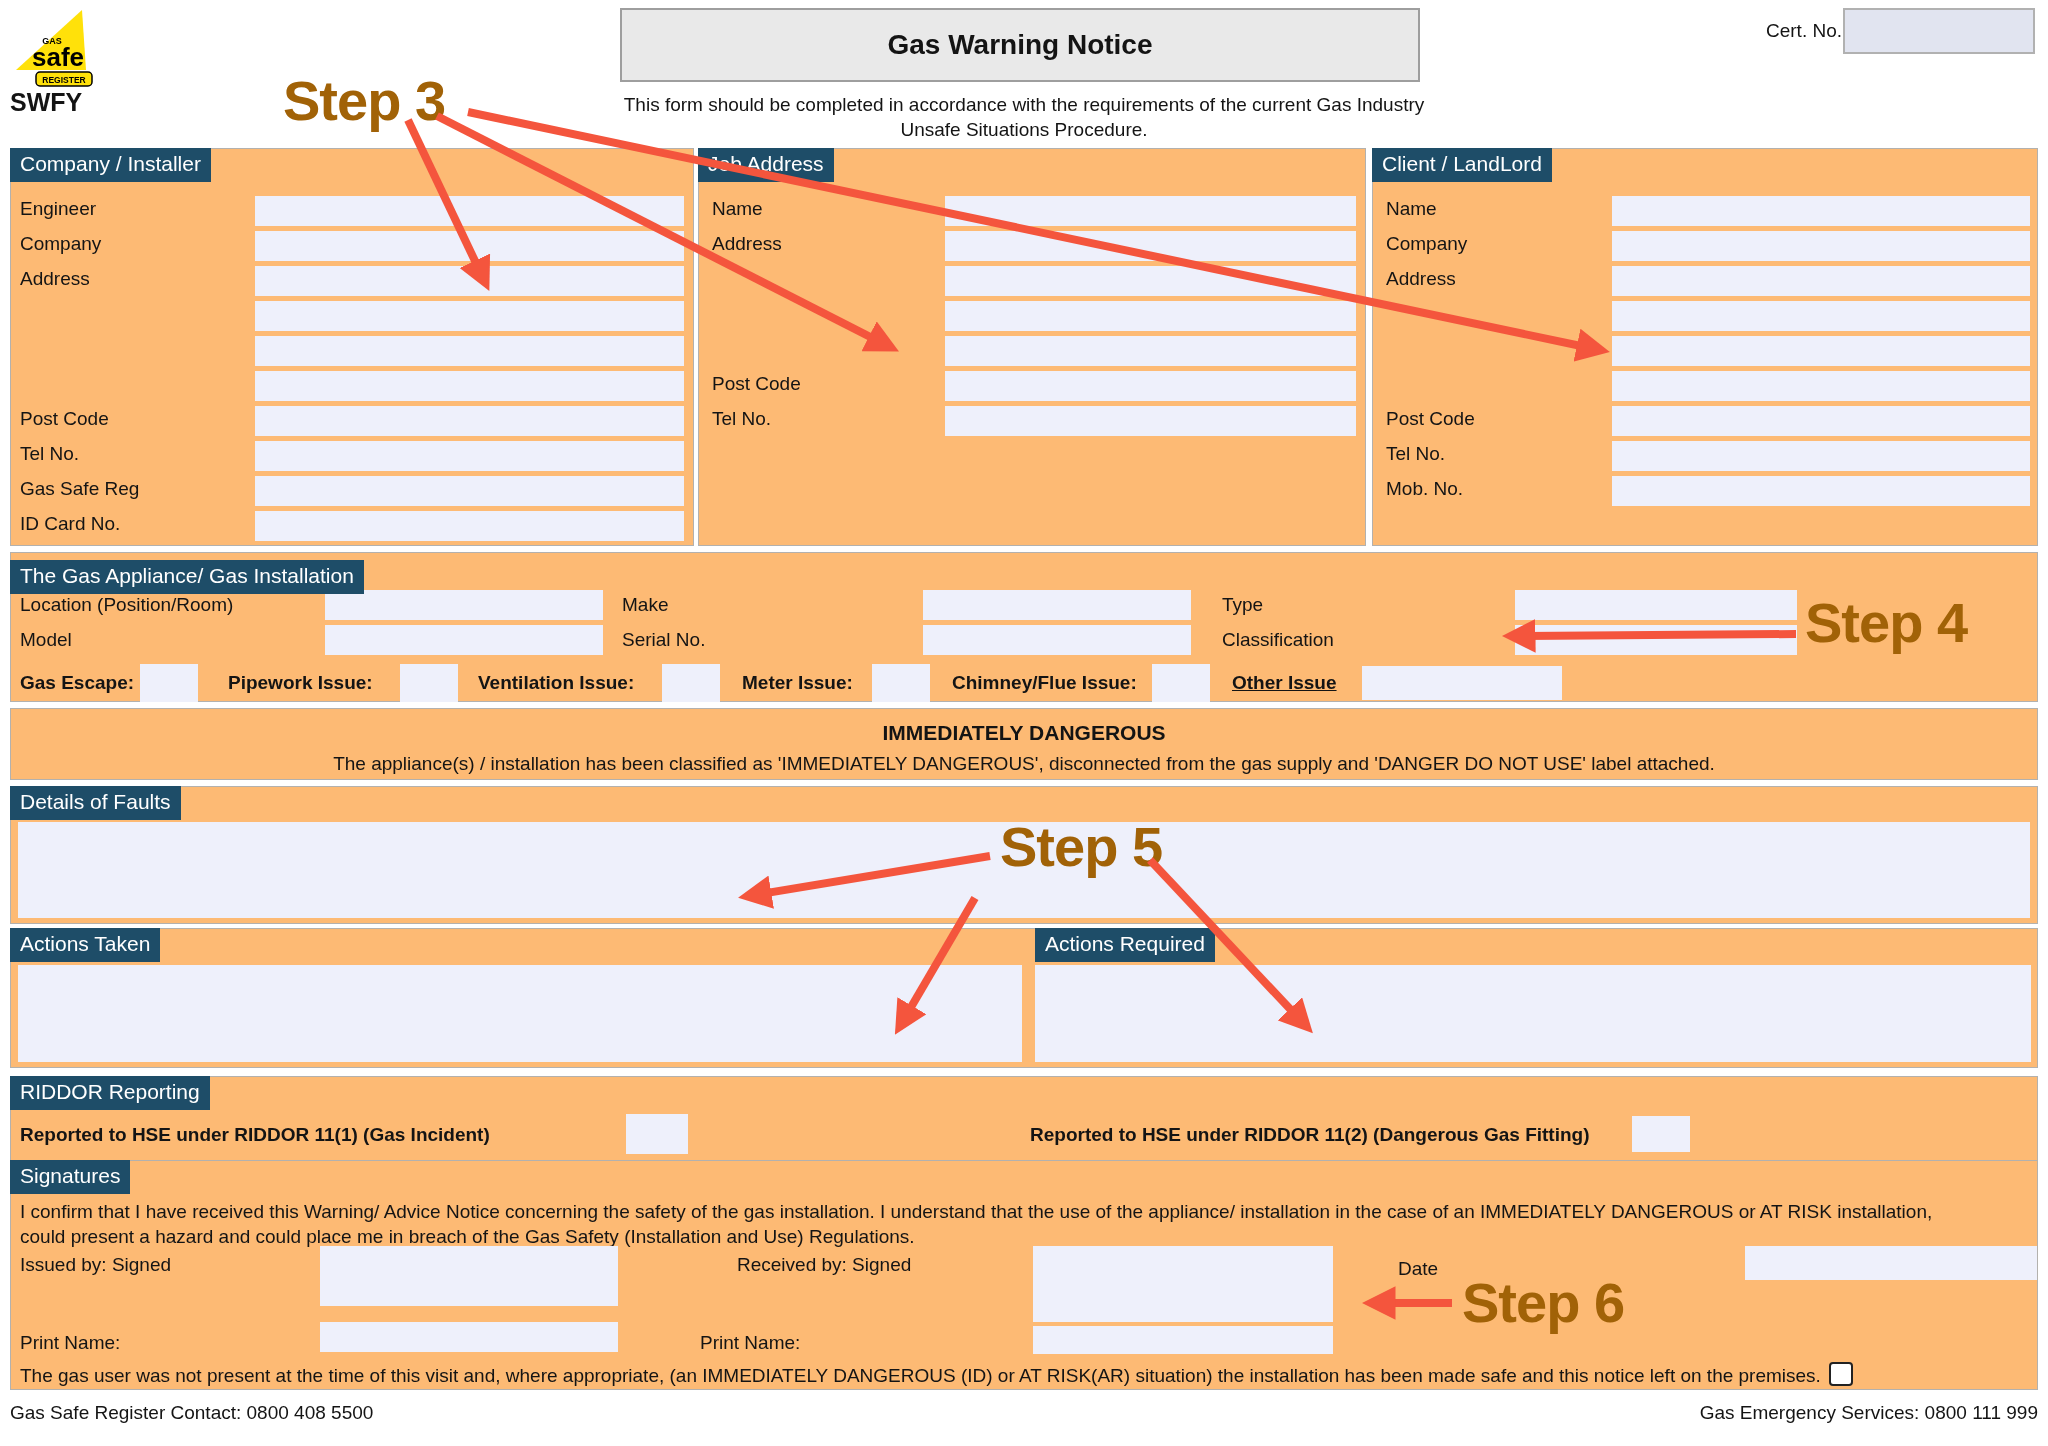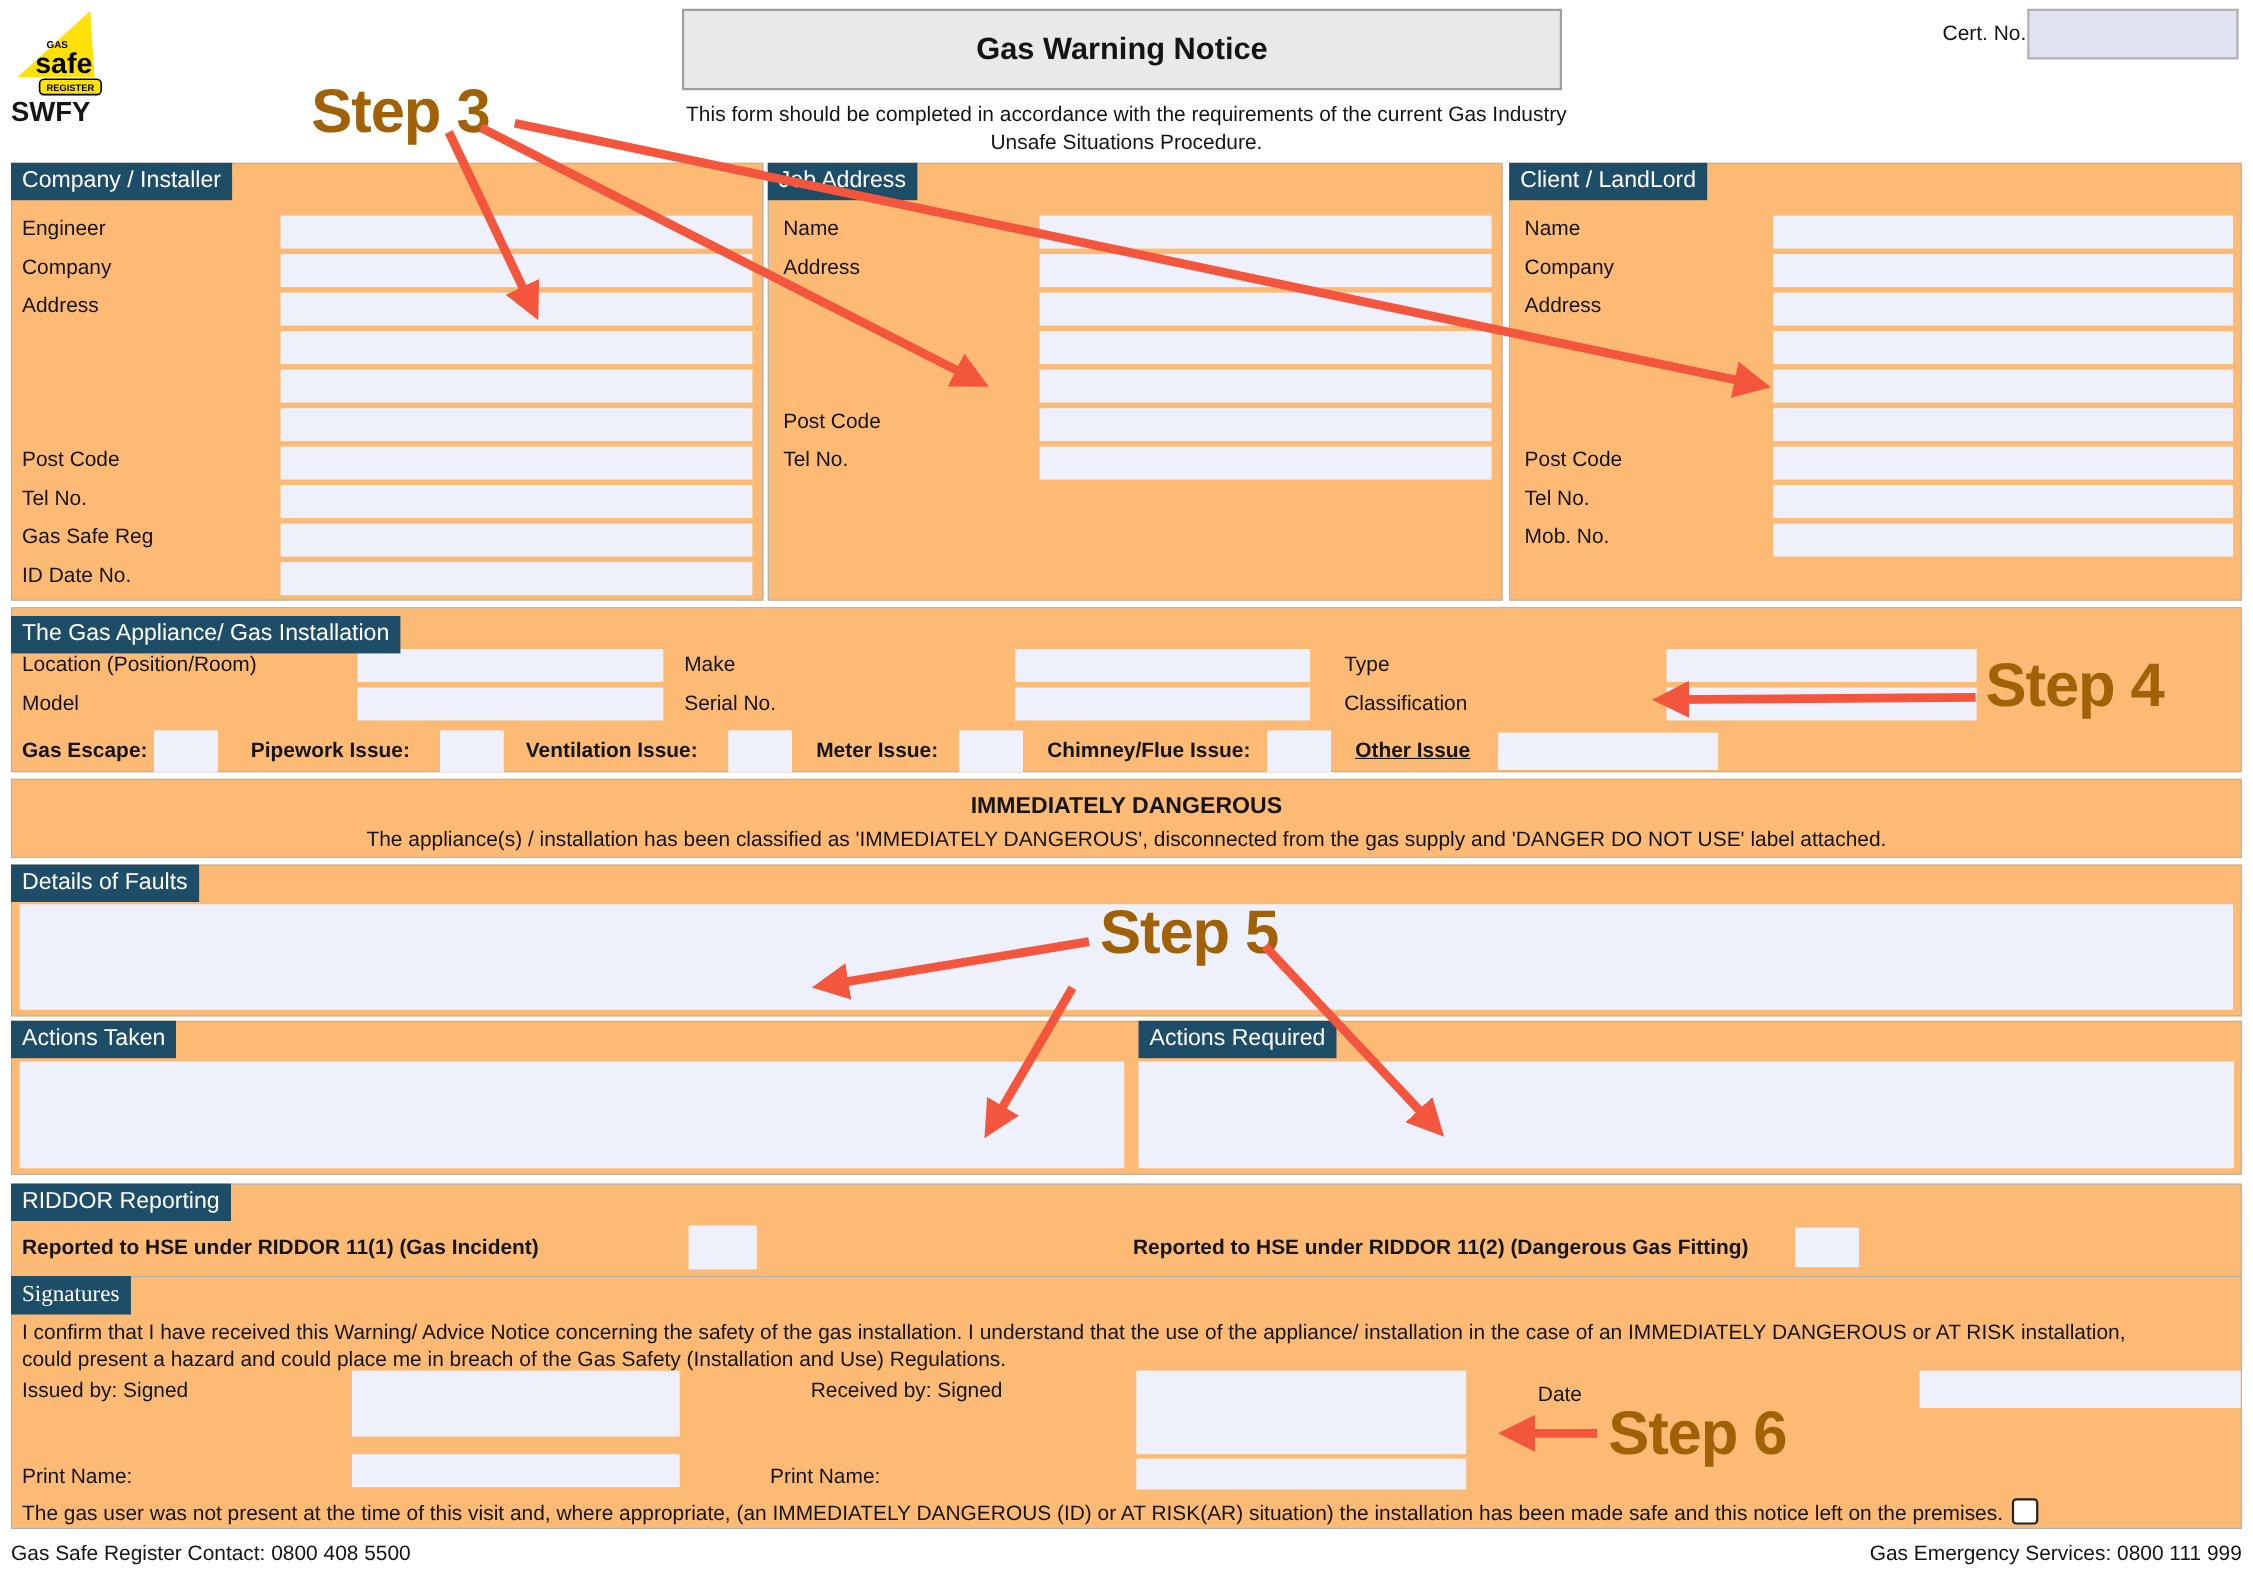--- a/index.html
+++ b/index.html
@@ -59,21 +59,21 @@
   <span class="tab" style="left:10px;top:148px;">Company / Installer</span>
   <span class="tab" style="left:698px;top:148px;">Job Address</span>
   <span class="tab" style="left:1372px;top:148px;">Client / LandLord</span>
 
   <div class="lbl" style="left:20px;top:198px;">Engineer</div>
   <div class="lbl" style="left:20px;top:233px;">Company</div>
   <div class="lbl" style="left:20px;top:268px;">Address</div>
   <div class="lbl" style="left:20px;top:408px;">Post Code</div>
   <div class="lbl" style="left:20px;top:443px;">Tel No.</div>
   <div class="lbl" style="left:20px;top:478px;">Gas Safe Reg</div>
-  <div class="lbl" style="left:20px;top:513px;">ID Date No.</div>
+  <div class="lbl" style="left:20px;top:513px;">ID Card No.</div>
   <div class="fld" style="left:255px;top:196px;width:429px;height:30px;"></div>
   <div class="fld" style="left:255px;top:231px;width:429px;height:30px;"></div>
   <div class="fld" style="left:255px;top:266px;width:429px;height:30px;"></div>
   <div class="fld" style="left:255px;top:301px;width:429px;height:30px;"></div>
   <div class="fld" style="left:255px;top:336px;width:429px;height:30px;"></div>
   <div class="fld" style="left:255px;top:371px;width:429px;height:30px;"></div>
   <div class="fld" style="left:255px;top:406px;width:429px;height:30px;"></div>
   <div class="fld" style="left:255px;top:441px;width:429px;height:30px;"></div>
   <div class="fld" style="left:255px;top:476px;width:429px;height:30px;"></div>
   <div class="fld" style="left:255px;top:511px;width:429px;height:30px;"></div>
@@ -150,21 +150,21 @@
   <div class="fld" style="left:1035px;top:965px;width:996px;height:97px;"></div>
 
   <div class="band" style="left:10px;top:1076px;width:2028px;height:86px;"></div>
   <span class="tab" style="left:10px;top:1076px;">RIDDOR Reporting</span>
   <div class="blbl" style="left:20px;top:1124px;">Reported to HSE under RIDDOR 11(1) (Gas Incident)</div>
   <div class="fld" style="left:626px;top:1114px;width:62px;height:40px;"></div>
   <div class="blbl" style="left:1030px;top:1124px;">Reported to HSE under RIDDOR 11(2) (Dangerous Gas Fitting)</div>
   <div class="fld" style="left:1632px;top:1116px;width:58px;height:36px;"></div>
 
   <div class="band" style="left:10px;top:1160px;width:2028px;height:230px;"></div>
-  <span class="tab" style="left:10px;top:1160px;font-family:Liberation Serif, serif;">Signatures</span>
+  <span class="tab" style="left:10px;top:1160px;">Signatures</span>
   <div class="confirm" style="left:20px;top:1199px;">I confirm that I have received this Warning/ Advice Notice concerning the safety of the gas installation. I understand that the use of the appliance/ installation in the case of an IMMEDIATELY DANGEROUS or AT RISK installation,</div>
   <div class="confirm" style="left:20px;top:1224px;">could present a hazard and could place me in breach of the Gas Safety (Installation and Use) Regulations.</div>
 
   <div class="lbl" style="left:20px;top:1254px;">Issued by: Signed</div>
   <div class="fld" style="left:320px;top:1246px;width:298px;height:60px;"></div>
   <div class="lbl" style="left:737px;top:1254px;">Received by: Signed</div>
   <div class="fld" style="left:1033px;top:1246px;width:300px;height:76px;"></div>
   <div class="lbl" style="left:1378px;top:1258px;margin-left:20px;">Date</div>
   <div class="fld" style="left:1745px;top:1246px;width:292px;height:34px;"></div>
 

